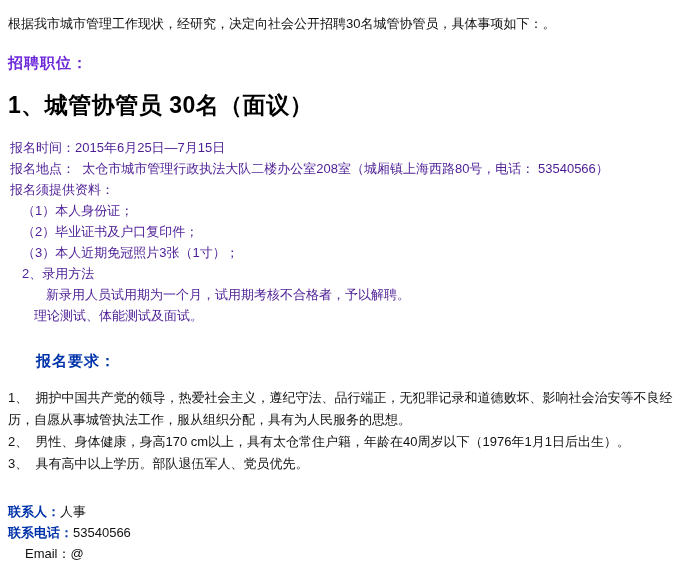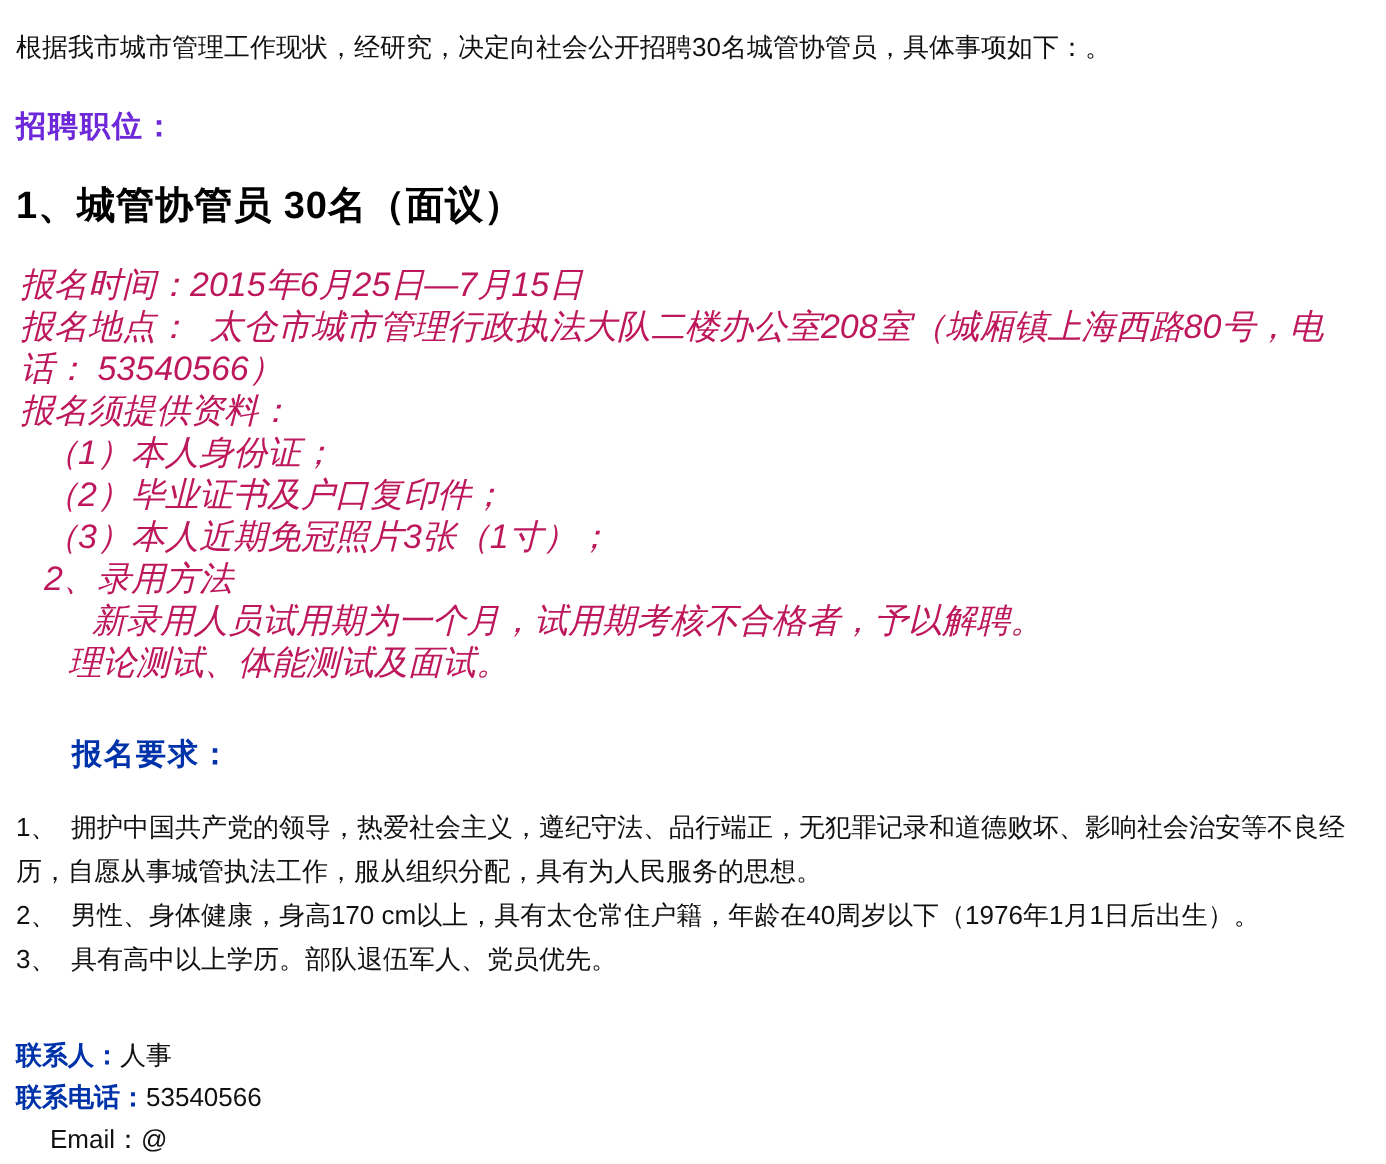--- a/index.html
+++ b/index.html
@@ -30,30 +30,29 @@
   .section-head {
     color: #6d28d9;
     font-weight: bold;
     font-size: 15px;
     padding: 20px 10px 0 8px;
     letter-spacing: 1px;
   }
   .job-title {
     color: #000000;
     font-weight: bold;
-    font-size: 19px;
+    font-size: 23px;
     padding: 17px 10px 0 8px;
     letter-spacing: 0.5px;
   }
   .body-block {
     padding: 16px 10px 0 10px;
-    font-size: 17px;
+    font-size: 13px;
     line-height: 21px;
-    color: #be185d;
-    font-style: italic;
+    color: #4c1d95;
   }
   .line {
     white-space: pre-wrap;
   }
   .indent1 {
     padding-left: 12px;
   }
   .indent2 {
     padding-left: 24px;
   }

